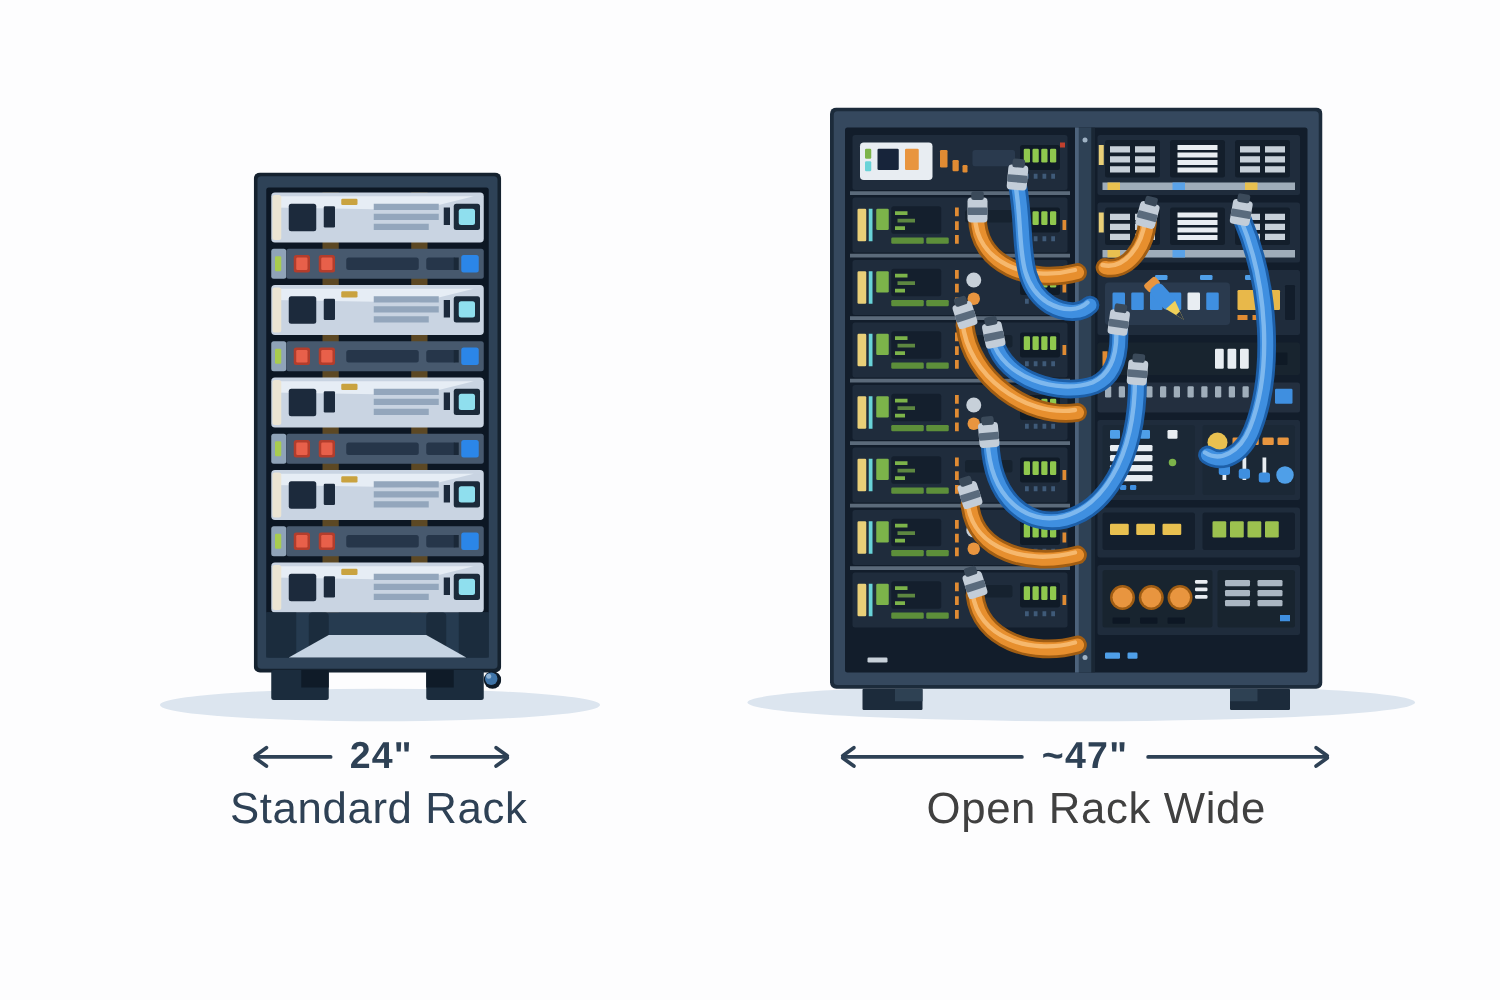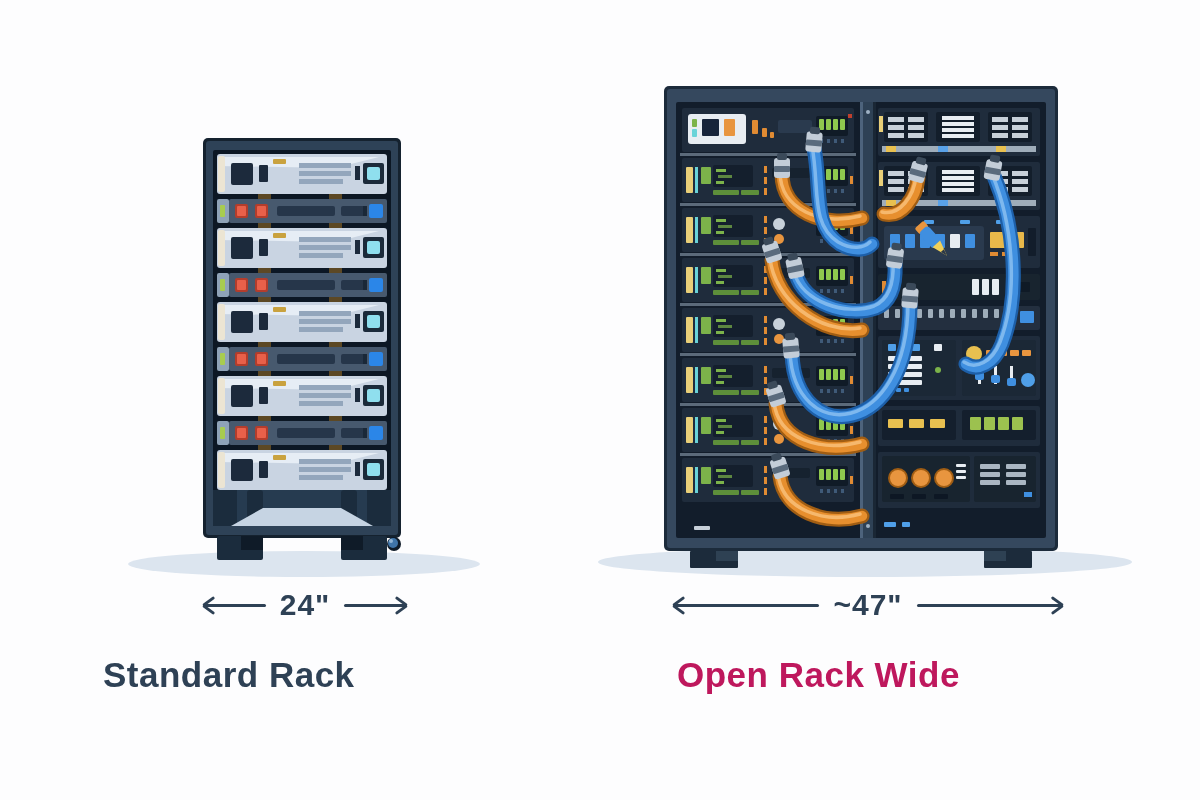--- a/index.html
+++ b/index.html
@@ -15,22 +15,22 @@
   .dim-row{position:absolute;z-index:3;display:flex;align-items:center;gap:14px;height:34px;}
   .dim-left{left:204px;top:588px;width:202px;}
   .dim-right{left:674px;top:588px;width:388px;}
   .arrow{position:relative;flex:1;height:3px;border-radius:2px;}
   .arrow::before,.arrow::after{content:"";position:absolute;width:14px;height:3px;border-radius:2px;top:0;background:inherit;}
   .arrow.west::before{left:-1px;transform-origin:0 50%;transform:rotate(-36deg);}
   .arrow.west::after{left:-1px;transform-origin:0 50%;transform:rotate(36deg);}
   .arrow.east::before{right:-1px;transform-origin:100% 50%;transform:rotate(-36deg);}
   .arrow.east::after{right:-1px;transform-origin:100% 50%;transform:rotate(36deg);}
   .dim-label{font-weight:700;font-size:30px;letter-spacing:1px;white-space:nowrap;}
-  .caption{position:absolute;z-index:3;top:655px;width:400px;text-align:left;
-           font-weight:700;font-size:35px;letter-spacing:0.5px;}
+  .caption{position:absolute;z-index:3;top:627px;width:400px;text-align:center;
+           font-weight:400;font-size:35px;letter-spacing:0.5px;}
   .cap-left{left:103px;}
   .cap-right{left:677px;}
 </style>
 </head>
 <body>
 
 <div class="stage" style="background: rgb(253, 253, 254);">
 
   <div class="shadow shadow-left" style="background: rgb(220, 229, 239);"></div>
   <div class="shadow shadow-right" style="background: rgb(220, 229, 239);"></div>
@@ -617,15 +617,15 @@
     <span class="arrow east" style="background: rgb(46, 65, 85);"></span>
   </div>
 
   <div class="dim-row dim-right">
     <span class="arrow west" style="background: rgb(46, 65, 85);"></span>
     <span class="dim-label" style="color: rgb(46, 65, 85);">~47"</span>
     <span class="arrow east" style="background: rgb(46, 65, 85);"></span>
   </div>
 
   <div class="caption cap-left" style="color: rgb(46, 65, 85);">Standard Rack</div>
-  <div class="caption cap-right" style="color: #be185d;">Open Rack Wide</div>
+  <div class="caption cap-right" style="color: #404040;">Open Rack Wide</div>
 
 </div>
 
 </body></html>

